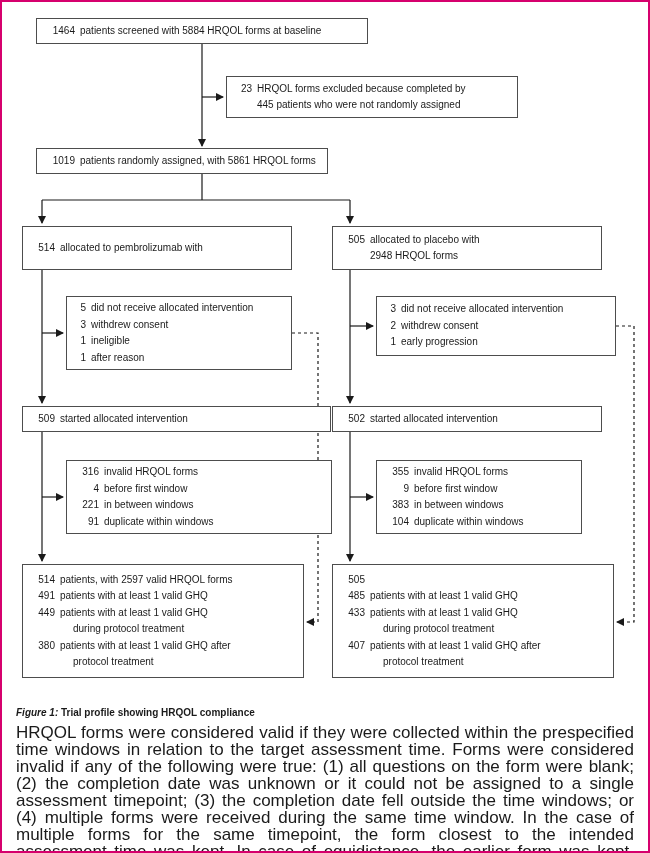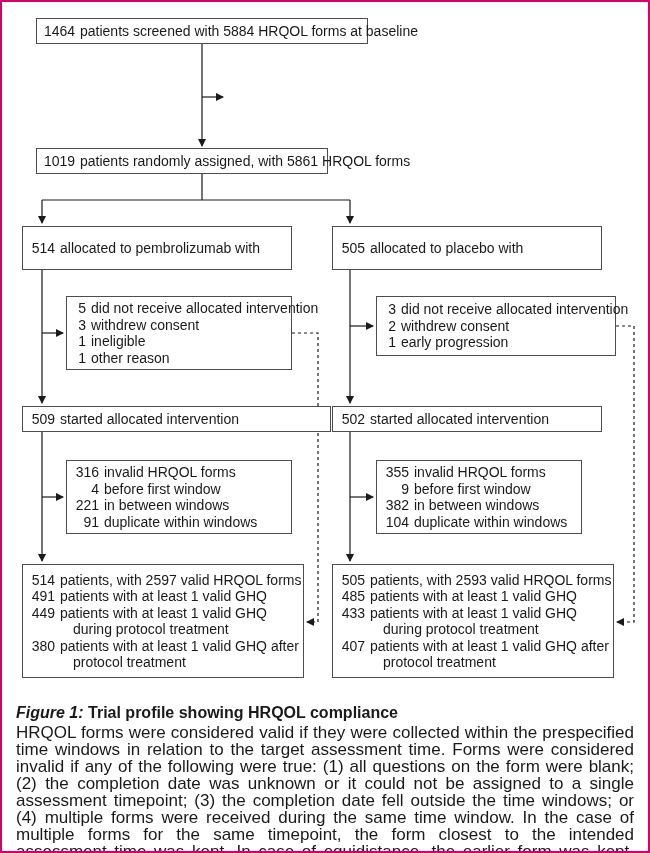--- a/index.html
+++ b/index.html
@@ -15,32 +15,32 @@
   }
   .flow{position:relative;width:646px;height:694px;}
   .connectors{position:absolute;left:0;top:0;}
   .box{
     position:absolute;
     box-sizing:border-box;
     border:1px solid #4d4d4d;
     background:#ffffff;
     display:flex;flex-direction:column;justify-content:center;
     padding:3px 5px 3px 7px;
-    font-size:14px;line-height:16.5px;
+    font-size:10px;line-height:16.5px;
   }
   .line{display:flex;align-items:baseline;}
   .num{flex:none;text-align:right;padding-right:5px;white-space:pre;}
   .txt{white-space:nowrap;}
   .nw10 .num{width:12px;}
   .nw17 .num{width:18px;}
   .nw24 .num{width:25px;}
   .nw30 .num{width:31px;}
   .wrap .txt{padding-left:13px;}
   .caption{padding:9px 14px 0 14px;}
-  .cap-title{font-weight:bold;font-size:16px;line-height:16px;margin-bottom:3px;}
+  .cap-title{font-weight:bold;font-size:10px;line-height:16px;margin-bottom:3px;}
   .cap-label{font-style:italic;font-weight:bold;}
   .cap-body{
     margin:0;font-size:17px;line-height:17px;
     text-align:justify;
   }
 </style>
 </head>
 <body>
 
 <div class="page">
@@ -76,58 +76,72 @@
       </g>
     </svg>
 
     <div class="box nw30" style="left:34px;top:16px;width:332px;height:26px">
       <div class="line">
           <span class="num">1464</span>
           <span class="txt">patients screened with 5884 HRQOL forms at baseline</span>
         </div>
     </div>
 
+    <div class="box nw17" style="left:224px;top:74px;width:292px;height:42px">
+      <div class="line">
+          <span class="num">23</span>
+          <span class="txt">HRQOL forms excluded because completed by</span>
+        </div>
+      <div class="line">
+          <span class="num"></span>
+          <span class="txt">445 patients who were not randomly assigned</span>
+        </div>
+    </div>
 
     <div class="box nw30" style="left:34px;top:146px;width:292px;height:26px">
       <div class="line">
           <span class="num">1019</span>
           <span class="txt">patients randomly assigned, with 5861 HRQOL forms</span>
         </div>
     </div>
 
     <div class="box nw24" style="left:20px;top:224px;width:270px;height:44px">
       <div class="line">
           <span class="num">514</span>
           <span class="txt">allocated to pembrolizumab with</span>
         </div>
     </div>
 
     <div class="box nw24" style="left:330px;top:224px;width:270px;height:44px">
       <div class="line">
           <span class="num">505</span>
           <span class="txt">allocated to placebo with</span>
         </div>
+      <div class="line">
+          <span class="num"></span>
+          <span class="txt">2948 HRQOL forms</span>
+        </div>
     </div>
 
     <div class="box nw10" style="left:64px;top:294px;width:226px;height:74px">
       <div class="line">
           <span class="num">5</span>
           <span class="txt">did not receive allocated intervention</span>
         </div>
       <div class="line">
           <span class="num">3</span>
           <span class="txt">withdrew consent</span>
         </div>
       <div class="line">
           <span class="num">1</span>
           <span class="txt">ineligible</span>
         </div>
       <div class="line">
           <span class="num">1</span>
-          <span class="txt">other reason</span>
+          <span class="txt">after reason</span>
         </div>
     </div>
 
     <div class="box nw10" style="left:374px;top:294px;width:240px;height:60px">
       <div class="line">
           <span class="num">3</span>
           <span class="txt">did not receive allocated intervention</span>
         </div>
       <div class="line">
           <span class="num">2</span>
@@ -146,21 +160,21 @@
         </div>
     </div>
 
     <div class="box nw24" style="left:330px;top:404px;width:270px;height:26px">
       <div class="line">
           <span class="num">502</span>
           <span class="txt">started allocated intervention</span>
         </div>
     </div>
 
-    <div class="box nw24" style="left:64px;top:458px;width:226px;height:74px">
+    <div class="box nw24" style="left:64px;top:458px;width:266px;height:74px">
       <div class="line">
           <span class="num">316</span>
           <span class="txt">invalid HRQOL forms</span>
         </div>
       <div class="line">
           <span class="num">4</span>
           <span class="txt">before first window</span>
         </div>
       <div class="line">
           <span class="num">221</span>
@@ -175,21 +189,21 @@
     <div class="box nw24" style="left:374px;top:458px;width:206px;height:74px">
       <div class="line">
           <span class="num">355</span>
           <span class="txt">invalid HRQOL forms</span>
         </div>
       <div class="line">
           <span class="num">9</span>
           <span class="txt">before first window</span>
         </div>
       <div class="line">
-          <span class="num">382</span>
+          <span class="num">383</span>
           <span class="txt">in between windows</span>
         </div>
       <div class="line">
           <span class="num">104</span>
           <span class="txt">duplicate within windows</span>
         </div>
     </div>
 
     <div class="box nw24" style="left:20px;top:562px;width:282px;height:114px">
       <div class="line">
@@ -214,21 +228,20 @@
         </div>
       <div class="line wrap">
           <span class="num"></span>
           <span class="txt">protocol treatment</span>
         </div>
     </div>
 
     <div class="box nw24" style="left:330px;top:562px;width:282px;height:114px">
       <div class="line">
           <span class="num">505</span>
-          <span class="txt">patients, with 2593 valid HRQOL forms</span>
         </div>
       <div class="line">
           <span class="num">485</span>
           <span class="txt">patients with at least 1 valid GHQ</span>
         </div>
       <div class="line">
           <span class="num">433</span>
           <span class="txt">patients with at least 1 valid GHQ</span>
         </div>
       <div class="line wrap">

